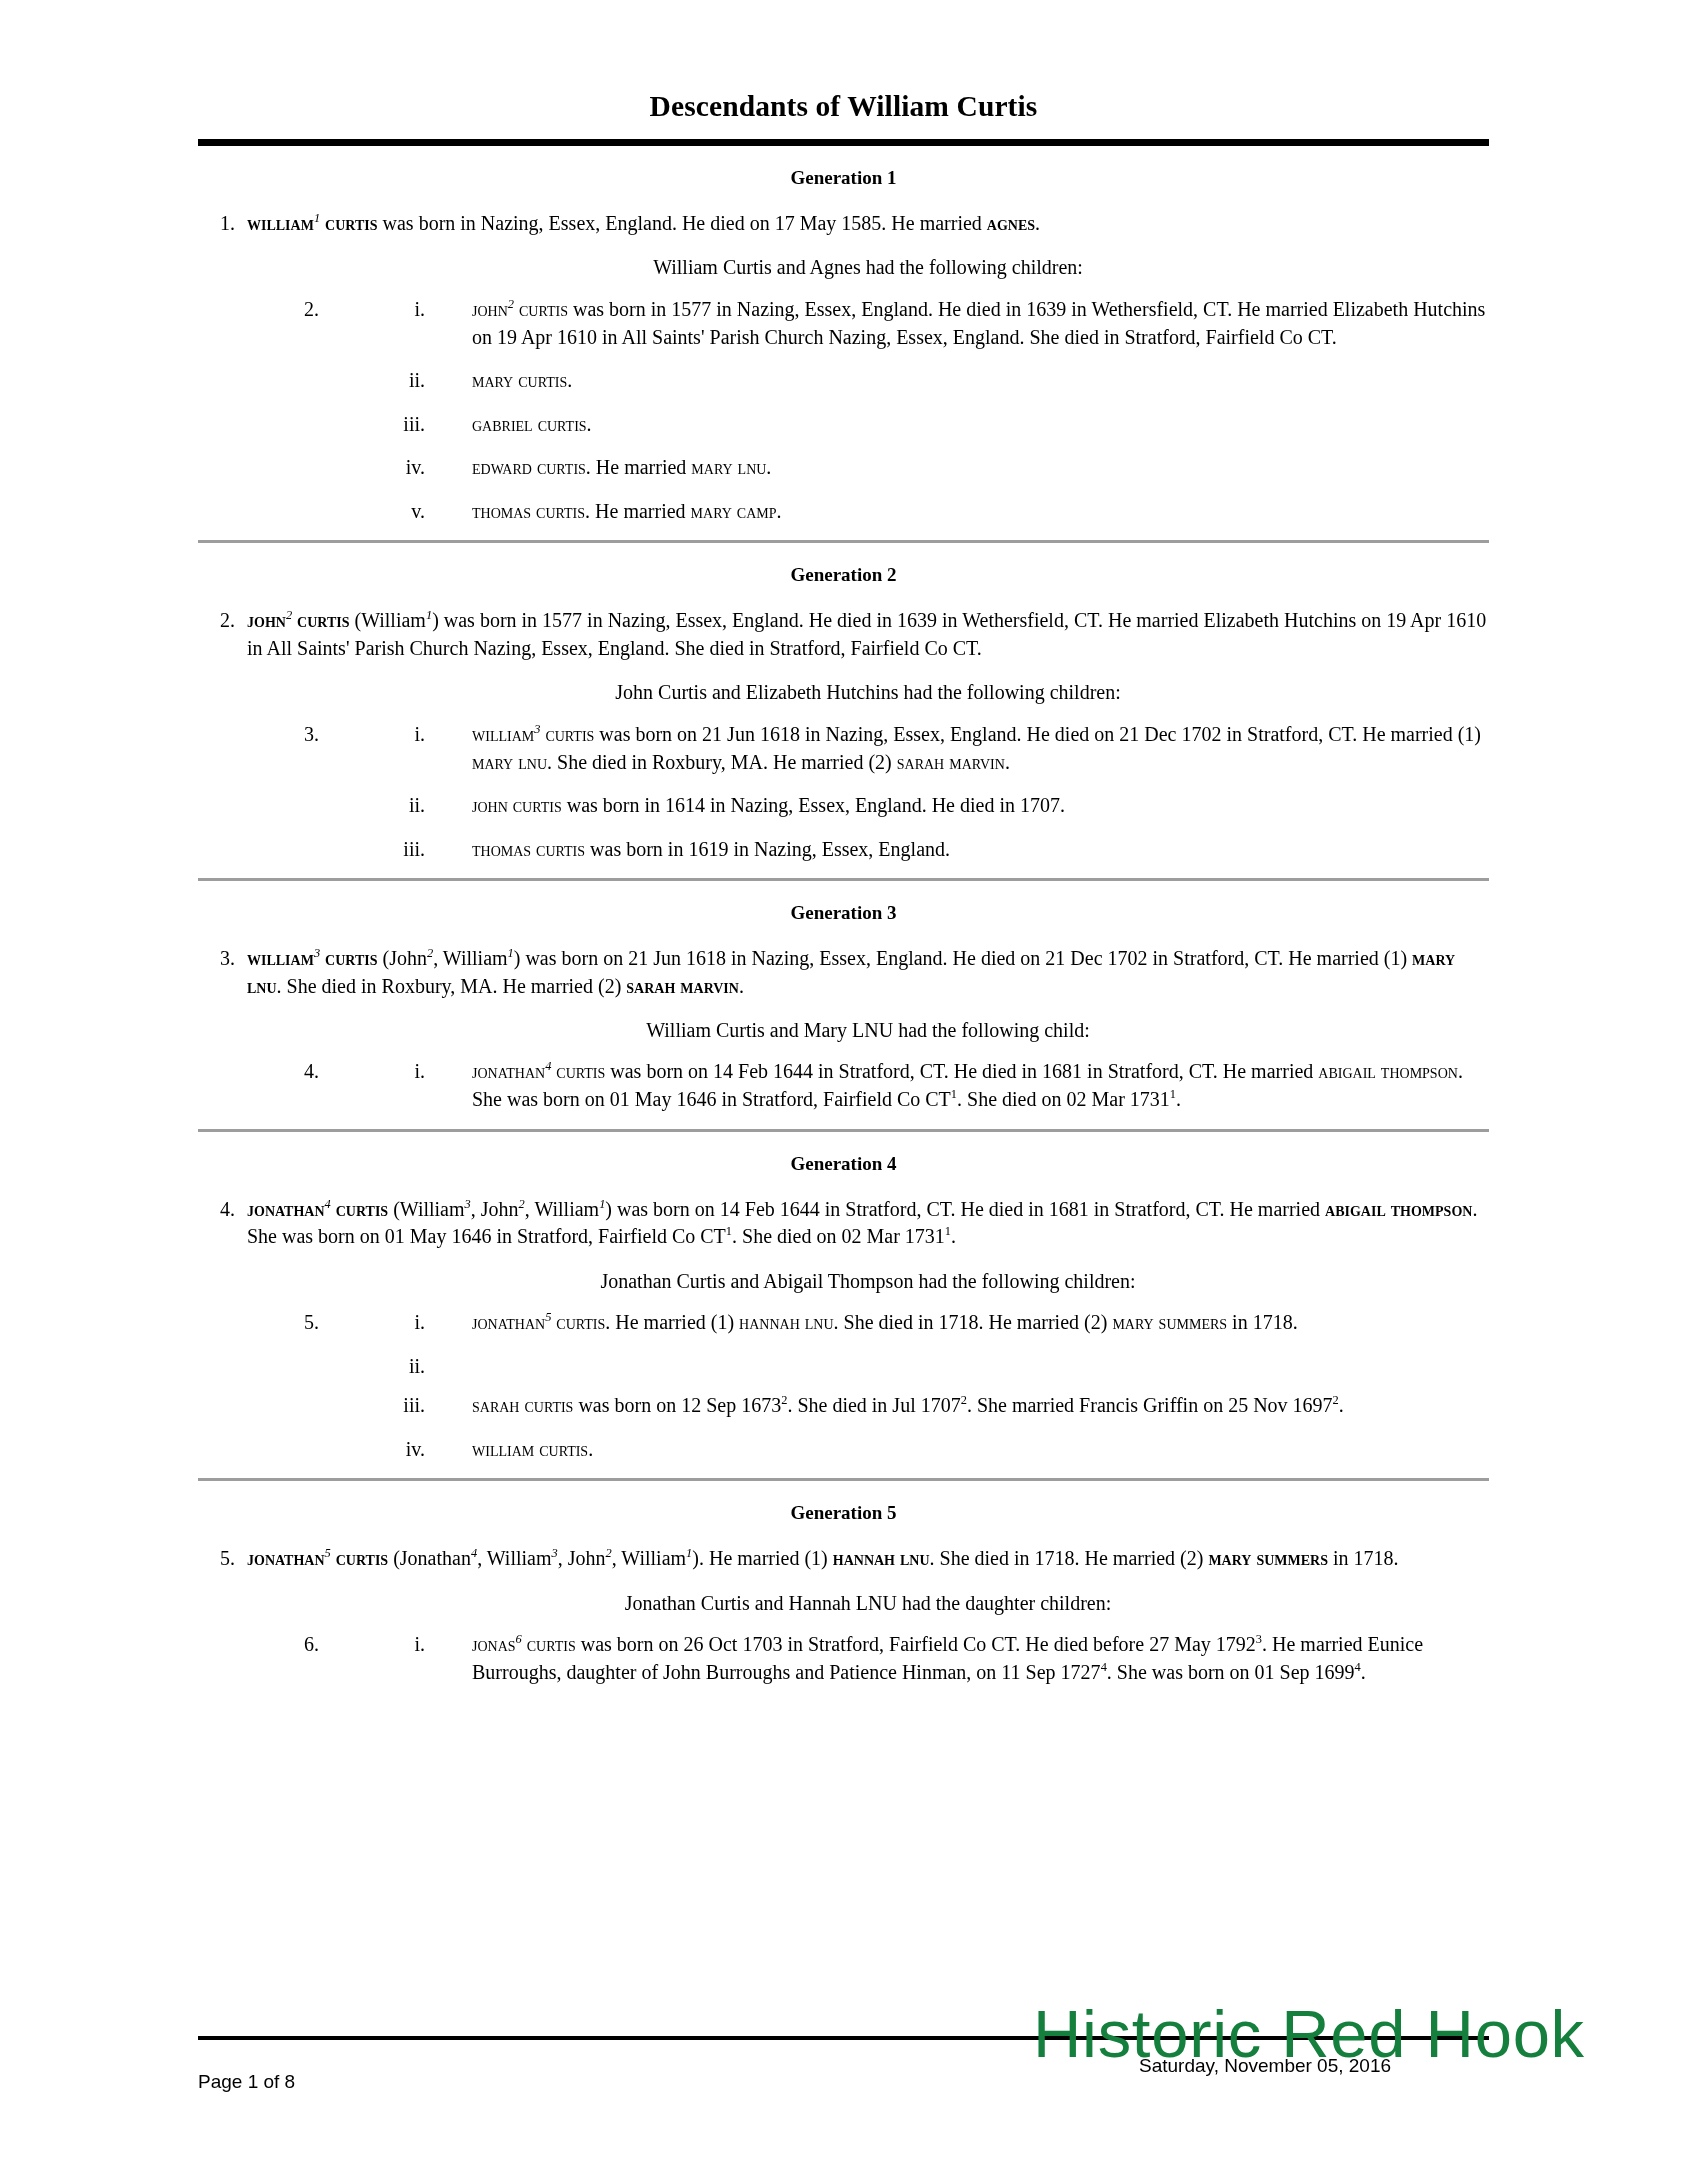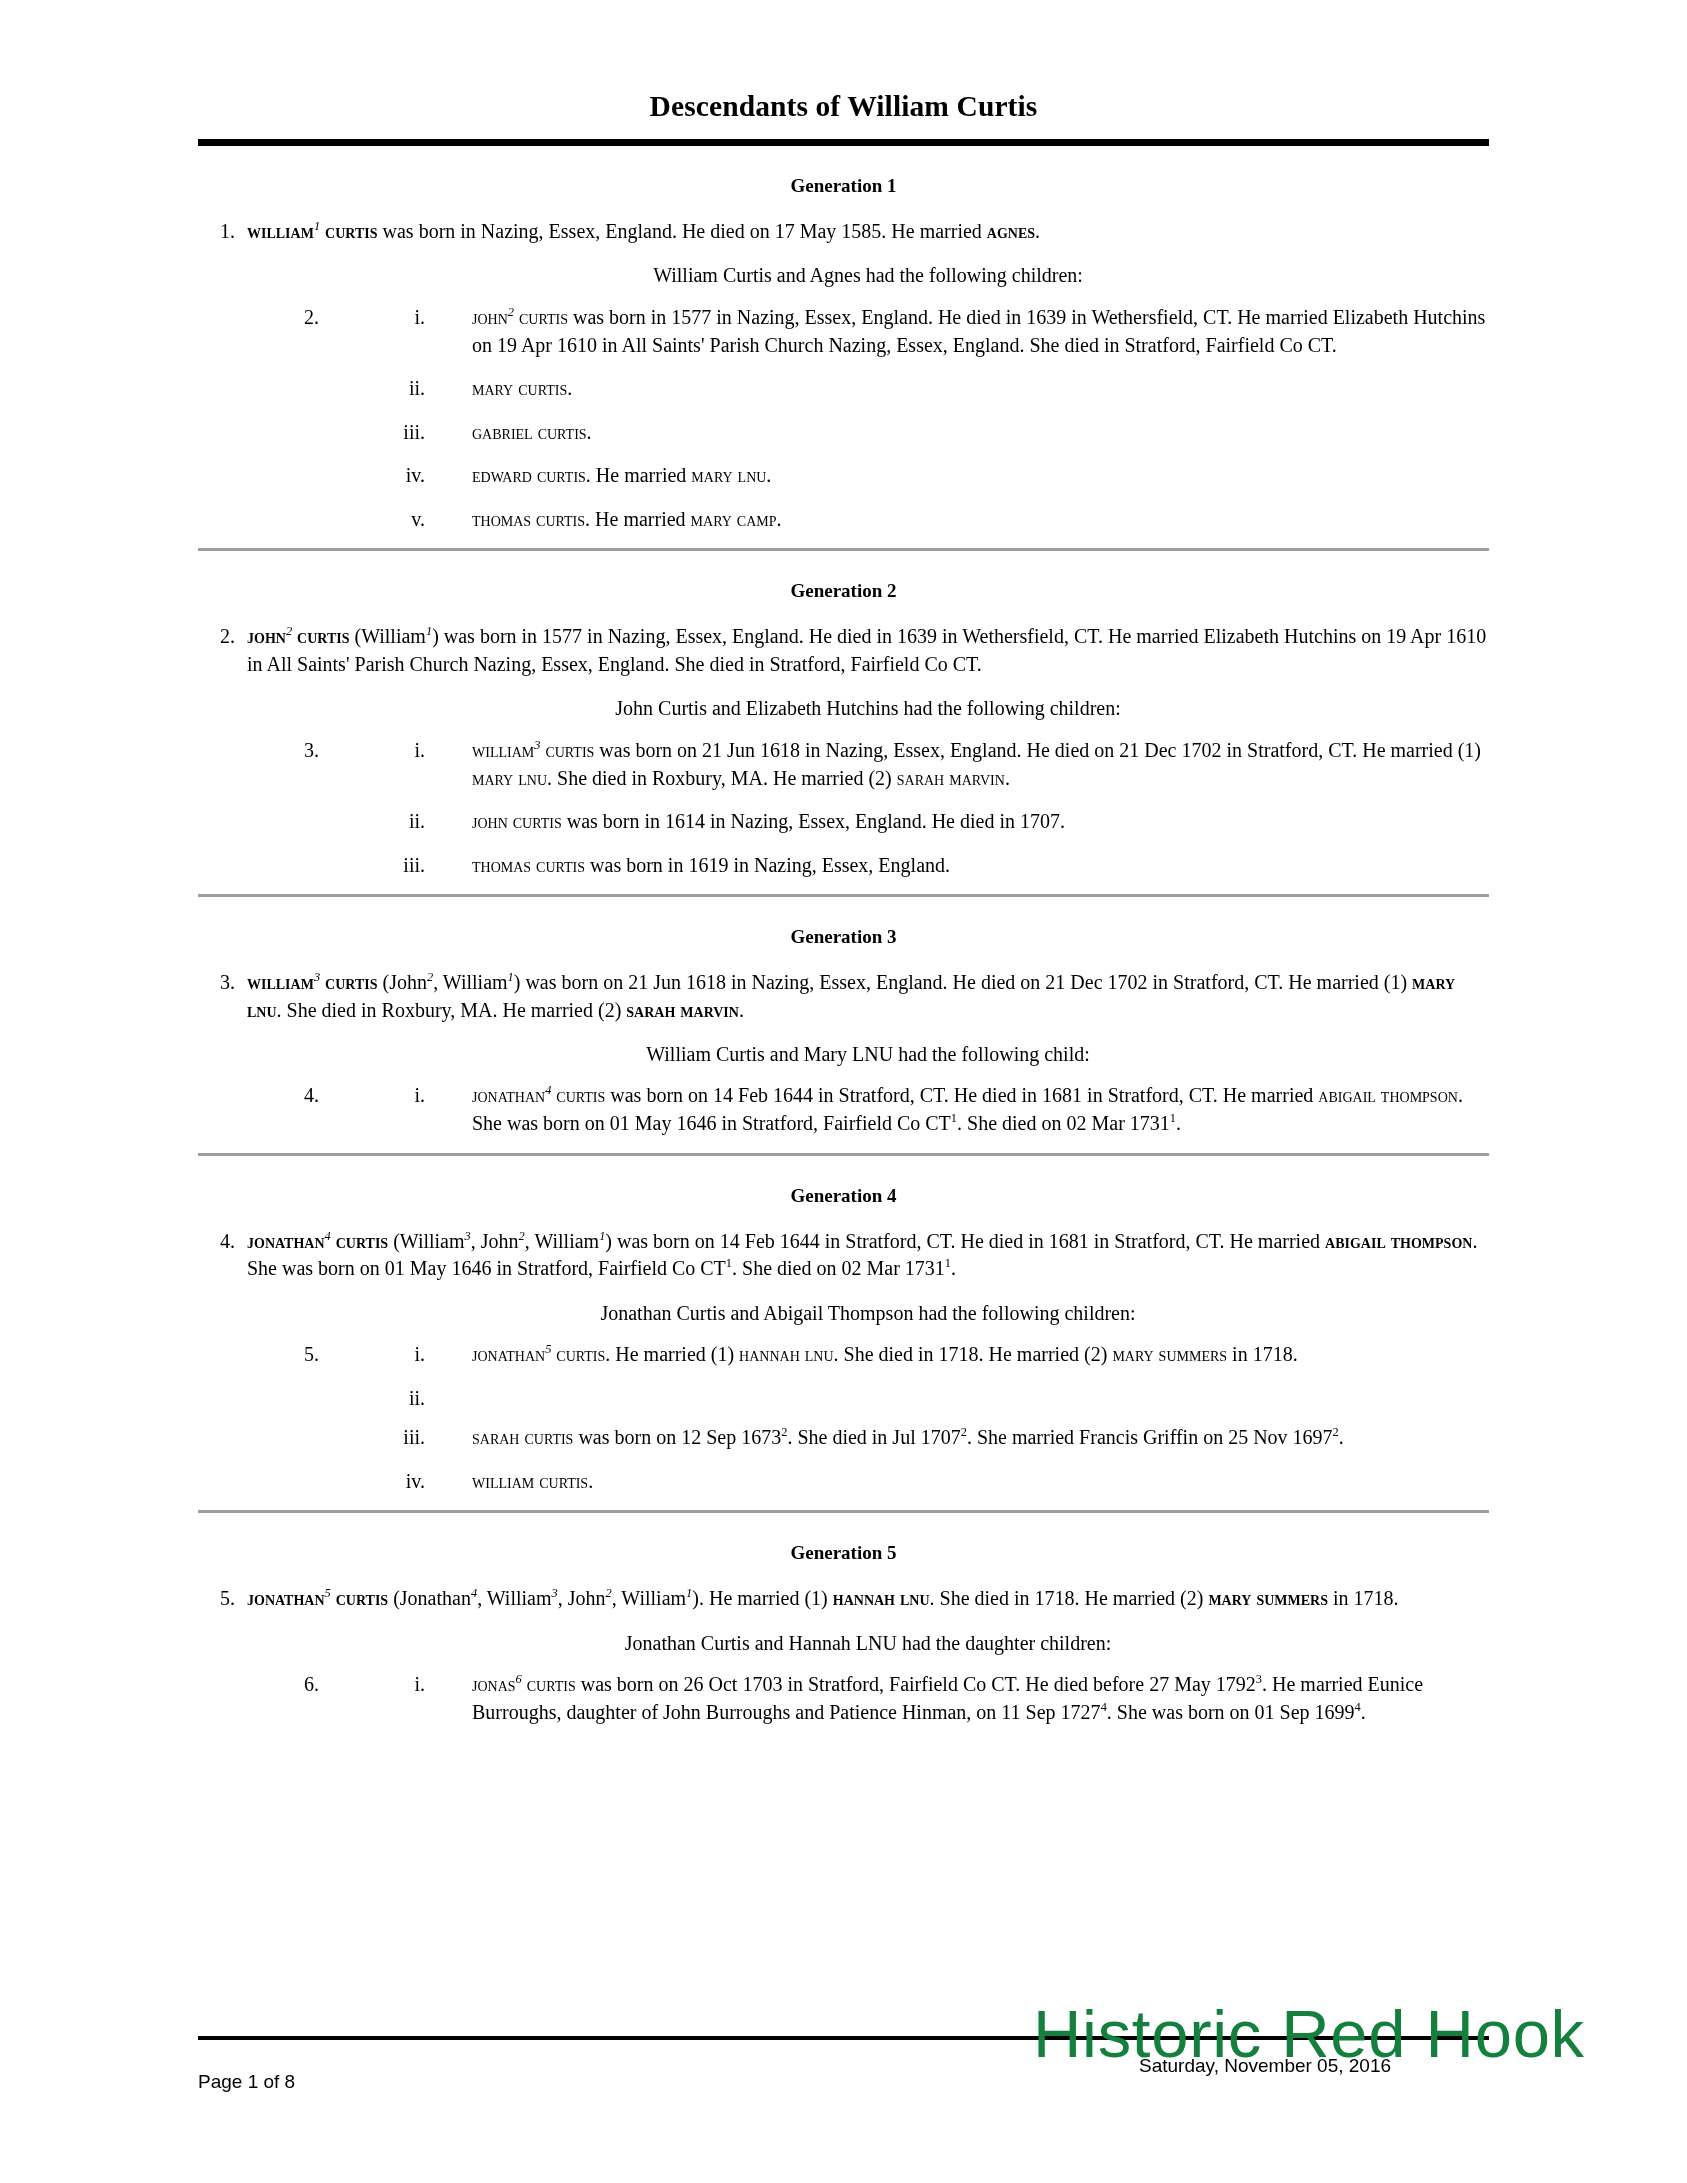--- a/index.html
+++ b/index.html
@@ -48,21 +48,21 @@
   .gen-sep {
     height: 2.8px;
     background: #9d9d9d;
     width: 100%;
     margin-top: 15.5px;
   }
   .gen-heading {
     text-align: center;
     font-size: 19px;
     font-weight: bold;
-    margin: 12px;
+    margin: 4px;
     padding-top: 17px;
     padding-bottom: 2.8px;
     font-family: "Liberation Serif", "DejaVu Serif", serif;
   }
 
   
   .person {
     position: relative;
     padding-left: 49px;
     margin-top: 18.3px;

